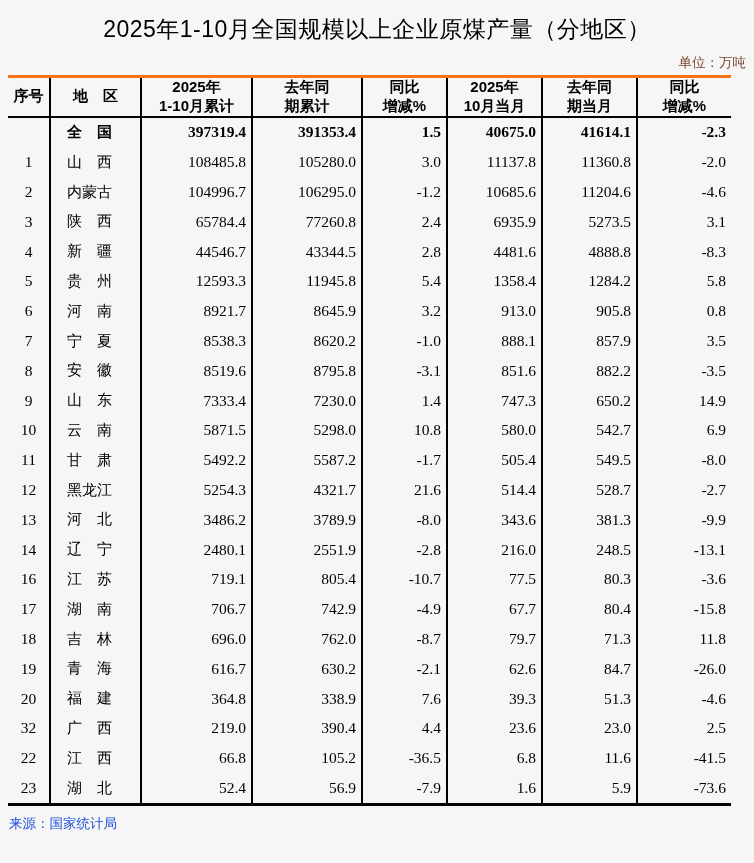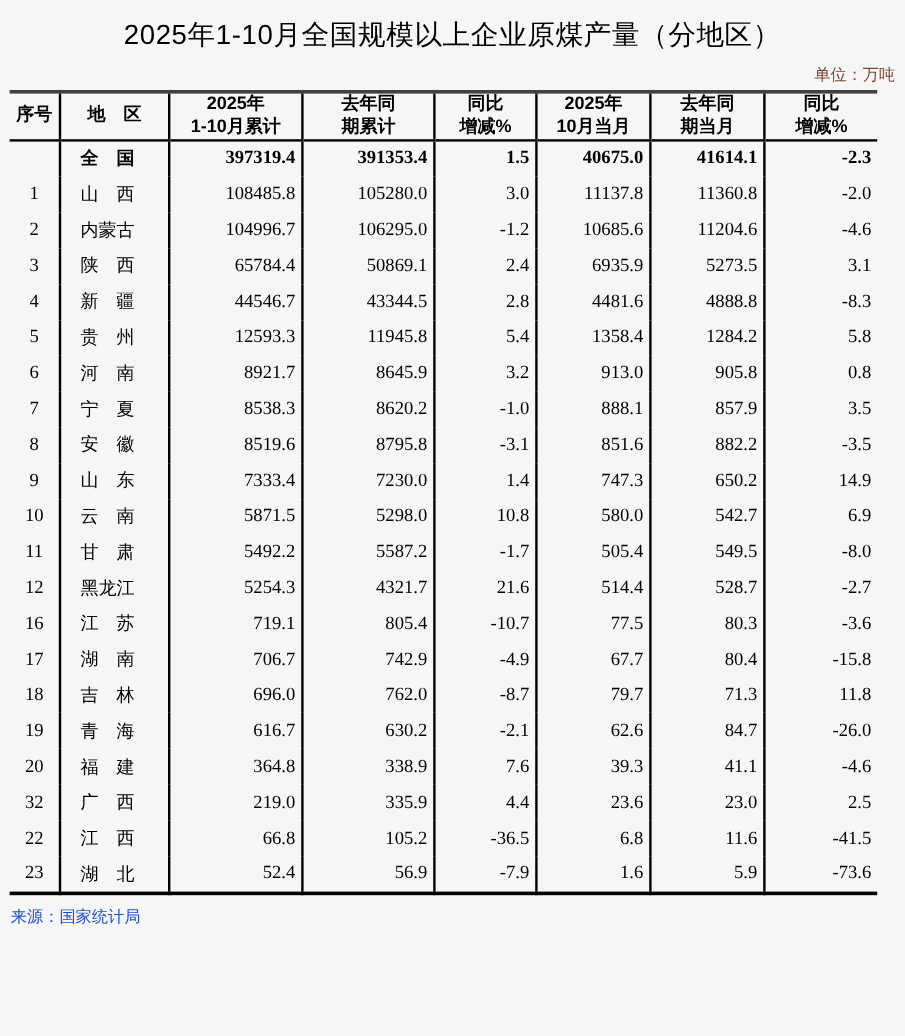--- a/index.html
+++ b/index.html
@@ -26,21 +26,21 @@
     text-align: right;
     padding: 10px 8px 3px 0;
     font-size: 13.5px;
     color: #7a4631;
   }
   table.data-table {
     border-collapse: collapse;
     table-layout: fixed;
     width: 723px;
     margin-left: 8px;
-    border-top: 3px solid #404040;
+    border-top: 3px solid #f97316;
     border-bottom: 3px solid #000;
   }
   table.data-table th:not(:first-child),
   table.data-table td:not(:first-child) {
     border-left: 2px solid #000;
   }
   thead th {
     height: 38px;
     border-bottom: 2px solid #000;
     font-size: 15px;
@@ -161,21 +161,21 @@
         <td class="num">106295.0</td>
         <td class="num">-1.2</td>
         <td class="num">10685.6</td>
         <td class="num">11204.6</td>
         <td class="num">-4.6</td>
       </tr>
       <tr>
         <td class="seq">3</td>
         <td class="region">陕　西</td>
         <td class="num">65784.4</td>
-        <td class="num">50869.1</td>
+        <td class="num">77260.8</td>
         <td class="num">2.4</td>
         <td class="num">6935.9</td>
         <td class="num">5273.5</td>
         <td class="num">3.1</td>
       </tr>
       <tr>
         <td class="seq">4</td>
         <td class="region">新　疆</td>
         <td class="num">44546.7</td>
         <td class="num">43344.5</td>
@@ -258,20 +258,40 @@
         <td class="seq">12</td>
         <td class="region">黑龙江</td>
         <td class="num">5254.3</td>
         <td class="num">4321.7</td>
         <td class="num">21.6</td>
         <td class="num">514.4</td>
         <td class="num">528.7</td>
         <td class="num">-2.7</td>
       </tr>
       <tr>
+        <td class="seq">13</td>
+        <td class="region">河　北</td>
+        <td class="num">3486.2</td>
+        <td class="num">3789.9</td>
+        <td class="num">-8.0</td>
+        <td class="num">343.6</td>
+        <td class="num">381.3</td>
+        <td class="num">-9.9</td>
+      </tr>
+      <tr>
+        <td class="seq">14</td>
+        <td class="region">辽　宁</td>
+        <td class="num">2480.1</td>
+        <td class="num">2551.9</td>
+        <td class="num">-2.8</td>
+        <td class="num">216.0</td>
+        <td class="num">248.5</td>
+        <td class="num">-13.1</td>
+      </tr>
+      <tr>
         <td class="seq">16</td>
         <td class="region">江　苏</td>
         <td class="num">719.1</td>
         <td class="num">805.4</td>
         <td class="num">-10.7</td>
         <td class="num">77.5</td>
         <td class="num">80.3</td>
         <td class="num">-3.6</td>
       </tr>
       <tr>
@@ -304,28 +324,28 @@
         <td class="num">84.7</td>
         <td class="num">-26.0</td>
       </tr>
       <tr>
         <td class="seq">20</td>
         <td class="region">福　建</td>
         <td class="num">364.8</td>
         <td class="num">338.9</td>
         <td class="num">7.6</td>
         <td class="num">39.3</td>
-        <td class="num">41.1</td>
+        <td class="num">51.3</td>
         <td class="num">-4.6</td>
       </tr>
       <tr>
         <td class="seq">32</td>
         <td class="region">广　西</td>
         <td class="num">219.0</td>
-        <td class="num">335.9</td>
+        <td class="num">390.4</td>
         <td class="num">4.4</td>
         <td class="num">23.6</td>
         <td class="num">23.0</td>
         <td class="num">2.5</td>
       </tr>
       <tr>
         <td class="seq">22</td>
         <td class="region">江　西</td>
         <td class="num">66.8</td>
         <td class="num">105.2</td>

